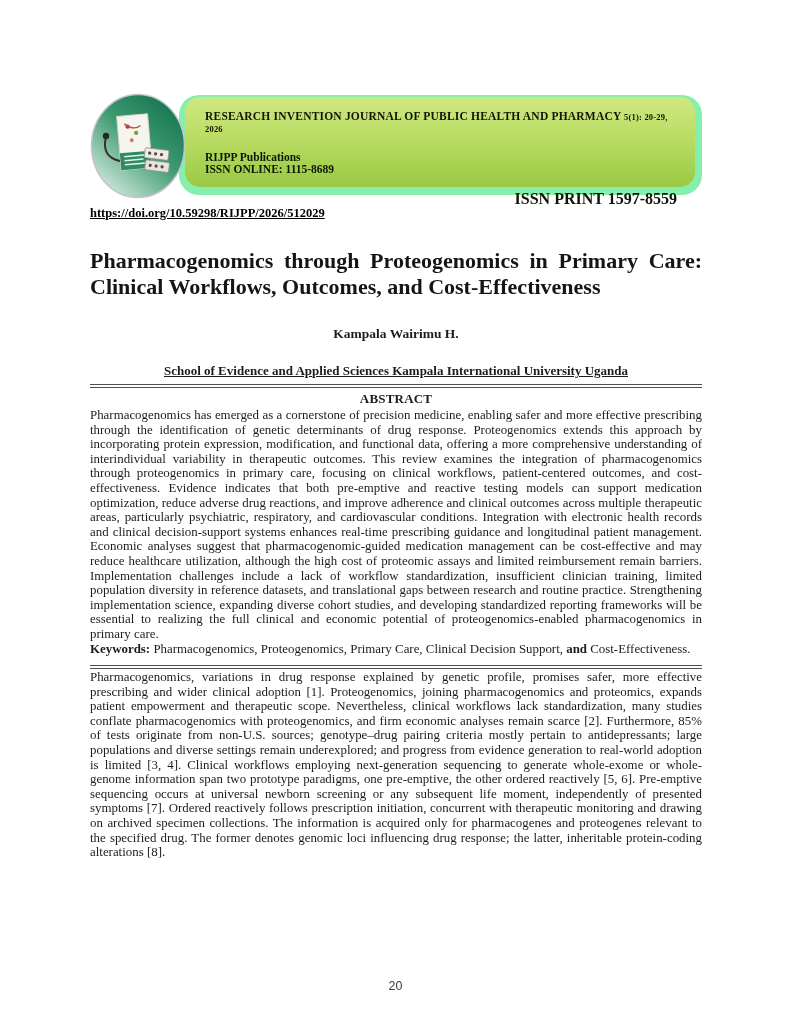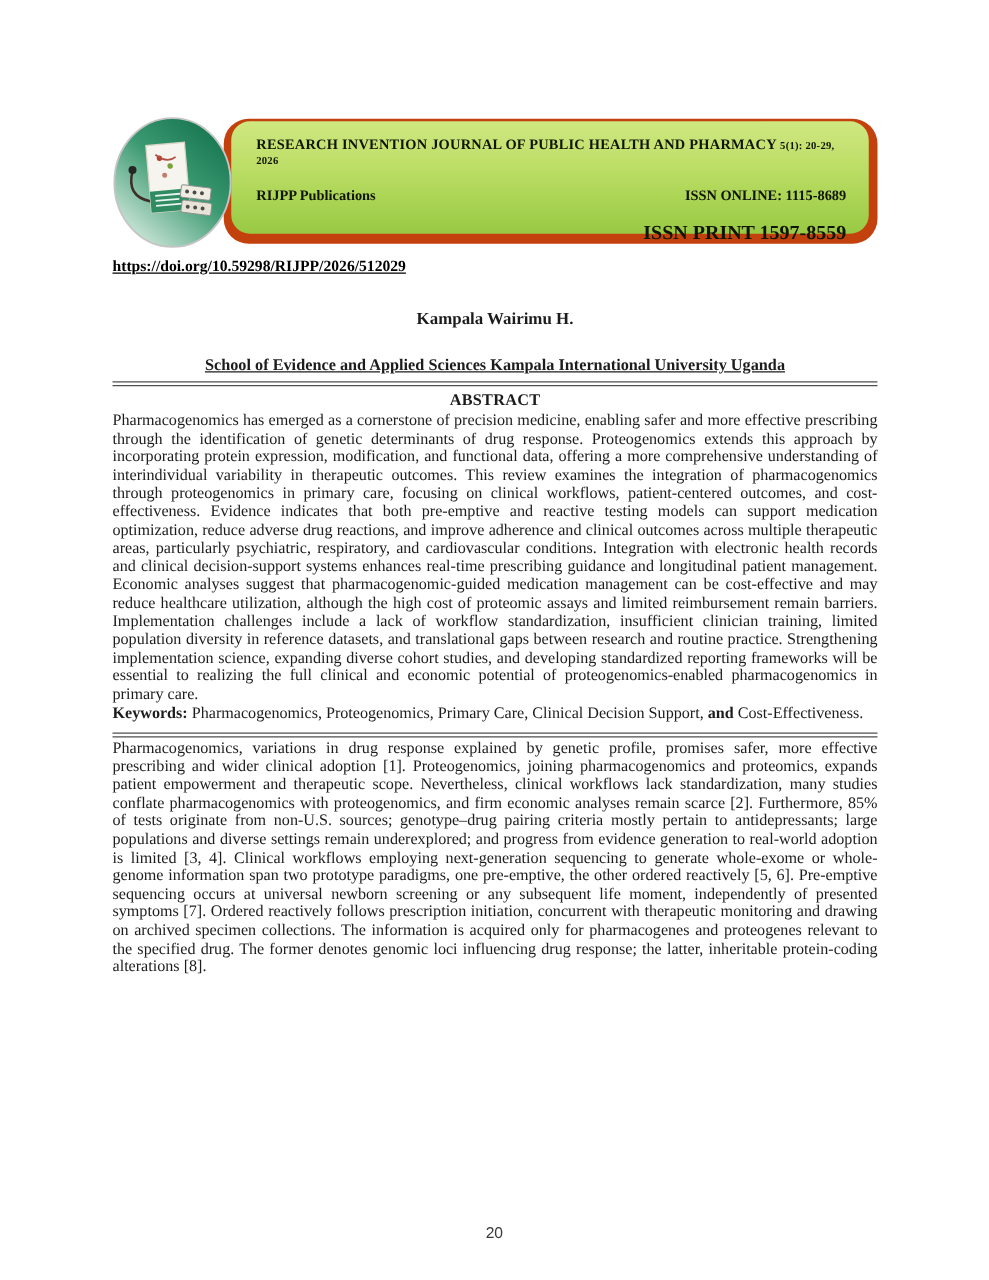--- a/index.html
+++ b/index.html
@@ -31,21 +31,21 @@
     width: 96px;
     height: 106px;
     flex: none;
     position: relative;
     z-index: 2;
   }
   .banner-outer {
     flex: 1;
     margin-left: -7px;
     margin-top: 2px;
-    background: #c2410c;
+    background: #86efac;
     border-radius: 20px;
     padding: 2px 7px 8px 6px;
     height: 100px;
     box-sizing: border-box;
     z-index: 1;
   }
   .banner-inner {
     height: 100%;
     box-sizing: border-box;
     border-radius: 15px;
@@ -60,20 +60,21 @@
   }
   .banner-line1 .issue {
     font-size: 8.5px;
   }
   .banner-line2 {
     display: flex;
     justify-content: space-between;
     font-weight: bold;
     font-size: 11.5px;
     margin-top: 17px;
+    flex-direction: column;
   }
   .banner-line3 {
     text-align: right;
     font-weight: bold;
     font-size: 16px;
     margin-top: 15px;
   }
   
   .doi {
     margin-top: 7px;
@@ -203,20 +204,21 @@
         </div>
         <div class="banner-line3">ISSN PRINT 1597-8559</div>
       </div>
     </div>
   </div>
 
   <div class="doi">
     <a href="#">https://doi.org/10.59298/RIJPP/2026/512029</a>
   </div>
 
+  <div class="article-title">Pharmacogenomics through Proteogenomics in Primary Care: Clinical Workflows, Outcomes, and Cost-Effectiveness</div>
   <div class="author">Kampala Wairimu H.</div>
   <div class="affiliation">School of Evidence and Applied Sciences Kampala International University Uganda</div>
 
   <div class="double-rule"></div>
 
   <div class="section-heading">ABSTRACT</div>
   <div class="body-text">Pharmacogenomics has emerged as a cornerstone of precision medicine, enabling safer and more effective prescribing through the identification of genetic determinants of drug response. Proteogenomics extends this approach by incorporating protein expression, modification, and functional data, offering a more comprehensive understanding of interindividual variability in therapeutic outcomes. This review examines the integration of pharmacogenomics through proteogenomics in primary care, focusing on clinical workflows, patient-centered outcomes, and cost-effectiveness. Evidence indicates that both pre-emptive and reactive testing models can support medication optimization, reduce adverse drug reactions, and improve adherence and clinical outcomes across multiple therapeutic areas, particularly psychiatric, respiratory, and cardiovascular conditions. Integration with electronic health records and clinical decision-support systems enhances real-time prescribing guidance and longitudinal patient management. Economic analyses suggest that pharmacogenomic-guided medication management can be cost-effective and may reduce healthcare utilization, although the high cost of proteomic assays and limited reimbursement remain barriers. Implementation challenges include a lack of workflow standardization, insufficient clinician training, limited population diversity in reference datasets, and translational gaps between research and routine practice. Strengthening implementation science, expanding diverse cohort studies, and developing standardized reporting frameworks will be essential to realizing the full clinical and economic potential of proteogenomics-enabled pharmacogenomics in primary care.</div>
   <div class="keywords-line">
     <span class="bold">Keywords:</span>
     <span>Pharmacogenomics, Proteogenomics, Primary Care, Clinical Decision Support,</span>

